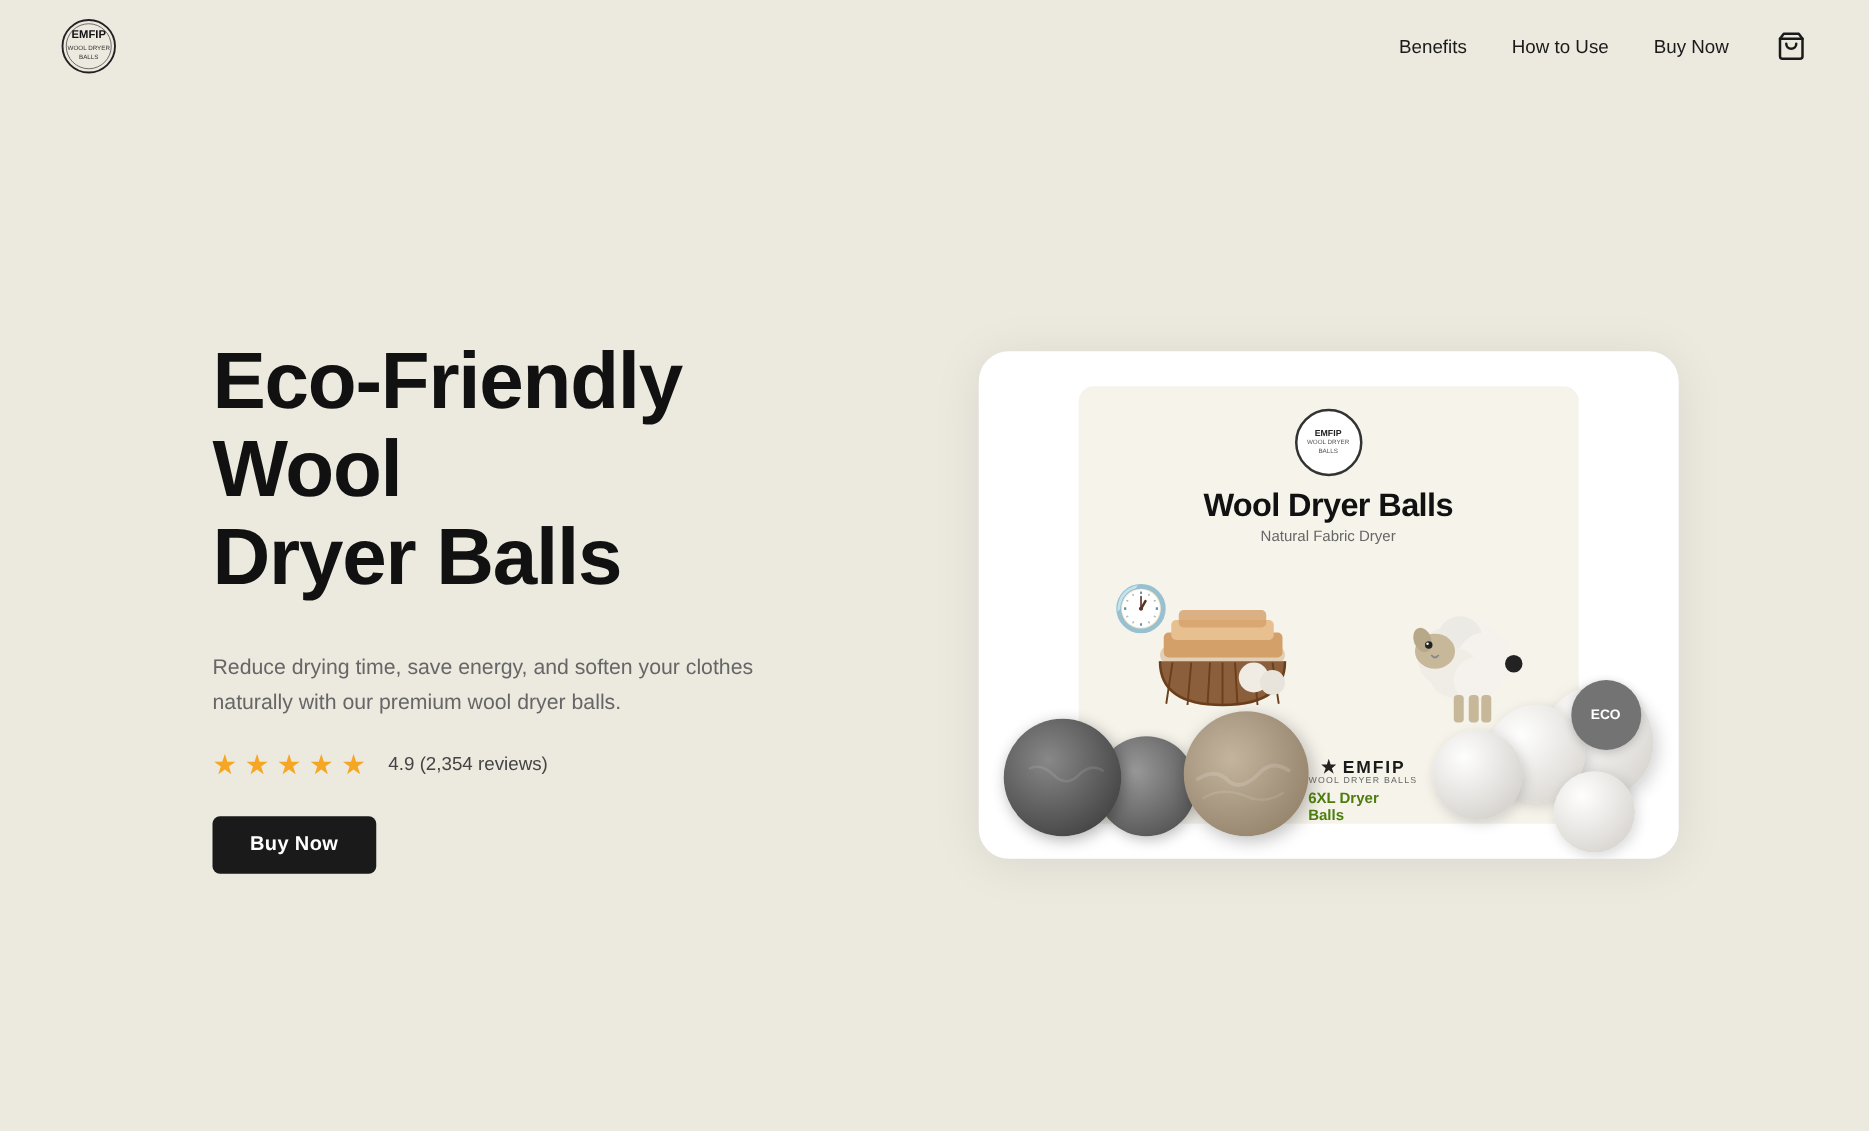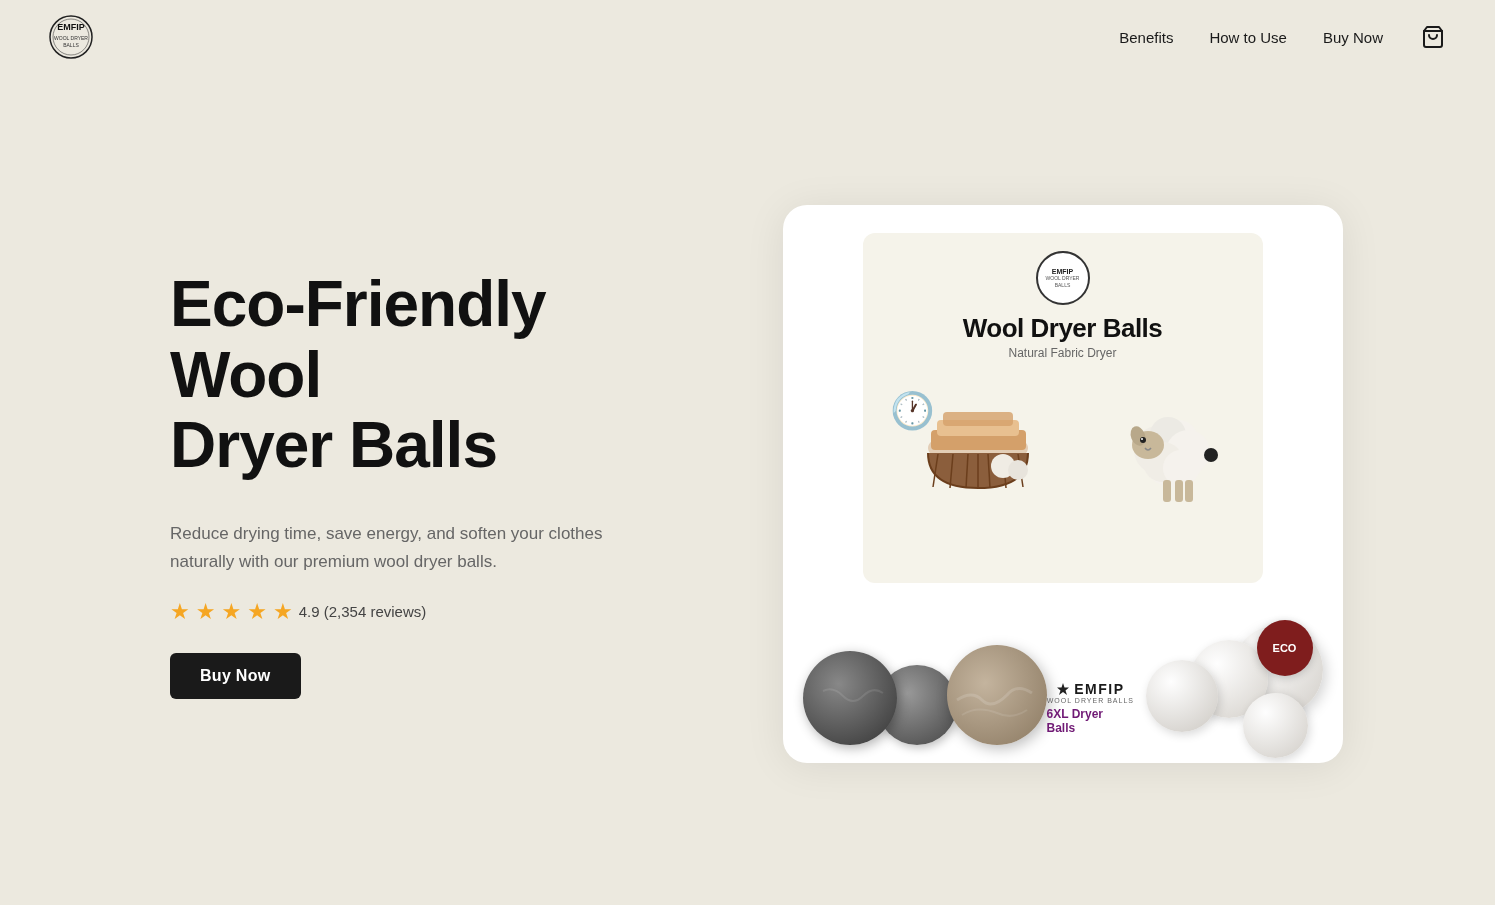--- a/index.html
+++ b/index.html
@@ -99,21 +99,21 @@
     }
 
     .star {
       color: #f5a623;
       font-size: 22px;
     }
 
     .review-text {
       font-size: 15px;
       color: #444;
-      margin-left: 0;
+      margin-left: 12px;
     }
 
     .buy-btn {
       background: #1a1a1a;
       color: #fff;
       border: none;
       padding: 14px 30px;
       font-size: 16px;
       font-weight: 600;
       border-radius: 6px;
@@ -126,21 +126,21 @@
       flex: 1;
       display: flex;
       justify-content: center;
       align-items: center;
     }
 
     .product-card {
       background: #fff;
       border-radius: 24px;
       width: 560px;
-      height: 558px;
+      height: 406px;
       display: flex;
       align-items: center;
       justify-content: center;
       position: relative;
       box-shadow: 0 4px 40px rgba(0,0,0,0.08);
       overflow: hidden;
     }
   </style>
 </head>
 <body>
@@ -278,26 +278,26 @@
         </div>
 
         <div style="display:flex;flex-direction:column;align-items:center;z-index:10;margin-bottom:10px;">
           <div style="display:flex;align-items:center;gap:4px;">
             <svg width="14" height="14" viewBox="0 0 14 14">
               <polygon points="7,1 8.5,5.5 13,5.5 9.5,8.5 11,13 7,10 3,13 4.5,8.5 1,5.5 5.5,5.5" fill="#222"></polygon>
             </svg>
             <span style="font-size:14px;font-weight:800;color:#1a1a1a;letter-spacing:1.5px;">EMFIP</span>
           </div>
           <span style="font-size:7px;color:#666;letter-spacing:1px;">WOOL DRYER BALLS</span>
-          <span style="font-size:12px;font-weight:600;color:#701a75;margin-top:3px;">6XL Dryer Balls</span>
+          <span style="font-size:12px;font-weight:600;color:#4d7c0f;margin-top:3px;">6XL Dryer Balls</span>
         </div>
 
         <div style="position:relative;width:190px;height:120px;">
 
-          <div style="position:absolute;top:-5px;right:10px;width:56px;height:56px;background:#7f1d1d;border-radius:50%;display:flex;flex-direction:column;align-items:center;justify-content:center;color:white;font-size:11px;font-weight:800;z-index:10;box-shadow:0 2px 8px rgba(0,0,0,0.2);">ECO</div>
+          <div style="position:absolute;top:-5px;right:10px;width:56px;height:56px;background:#737373;border-radius:50%;display:flex;flex-direction:column;align-items:center;justify-content:center;color:white;font-size:11px;font-weight:800;z-index:10;box-shadow:0 2px 8px rgba(0,0,0,0.2);">ECO</div>
 
           <div style="position:absolute;right:0;top:0;width:90px;height:90px;border-radius:50%;background:radial-gradient(circle at 35% 30%, #fefefe, #d0ccc6);box-shadow:3px 4px 14px rgba(0,0,0,0.18);"></div>
 
           <div style="position:absolute;right:55px;top:15px;width:78px;height:78px;border-radius:50%;background:radial-gradient(circle at 35% 30%, #fefefe, #d4d0ca);box-shadow:2px 3px 10px rgba(0,0,0,0.15);"></div>
 
           <div style="position:absolute;right:105px;top:35px;width:72px;height:72px;border-radius:50%;background:radial-gradient(circle at 35% 30%, #fefefe, #ccc8c2);box-shadow:2px 3px 10px rgba(0,0,0,0.15);"></div>
 
           <div style="position:absolute;right:15px;top:68px;width:65px;height:65px;border-radius:50%;background:radial-gradient(circle at 35% 30%, #fefefe, #d0ccc6);box-shadow:2px 3px 10px rgba(0,0,0,0.15);"></div>
         </div>
       </div>

